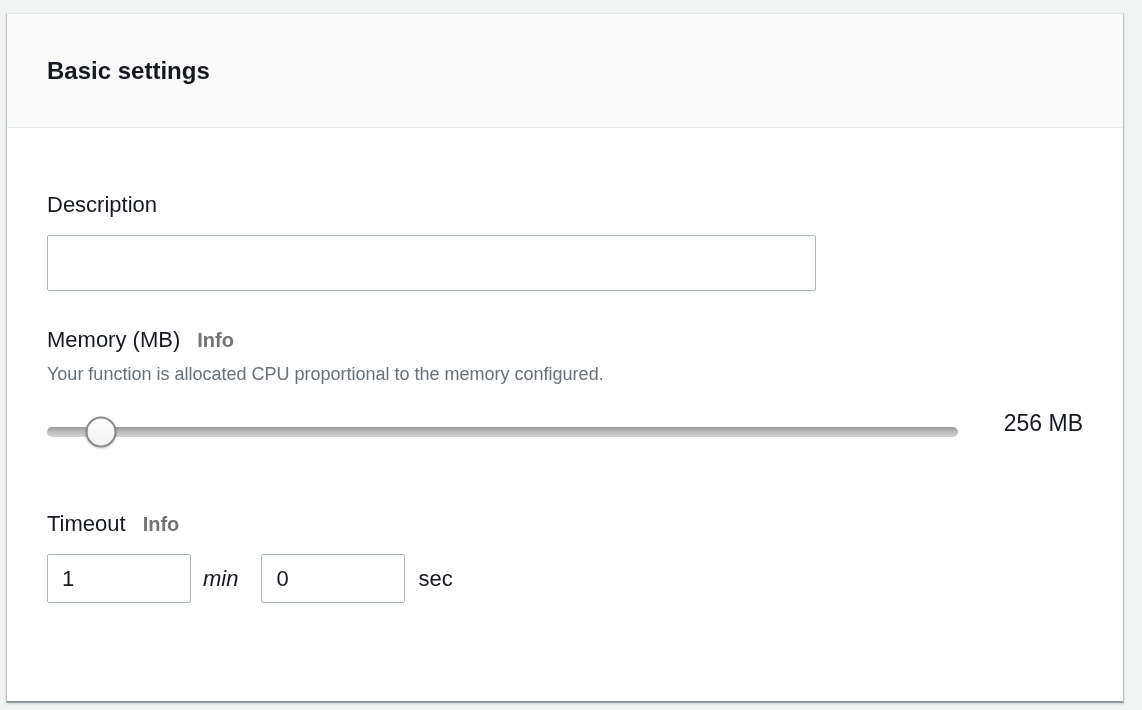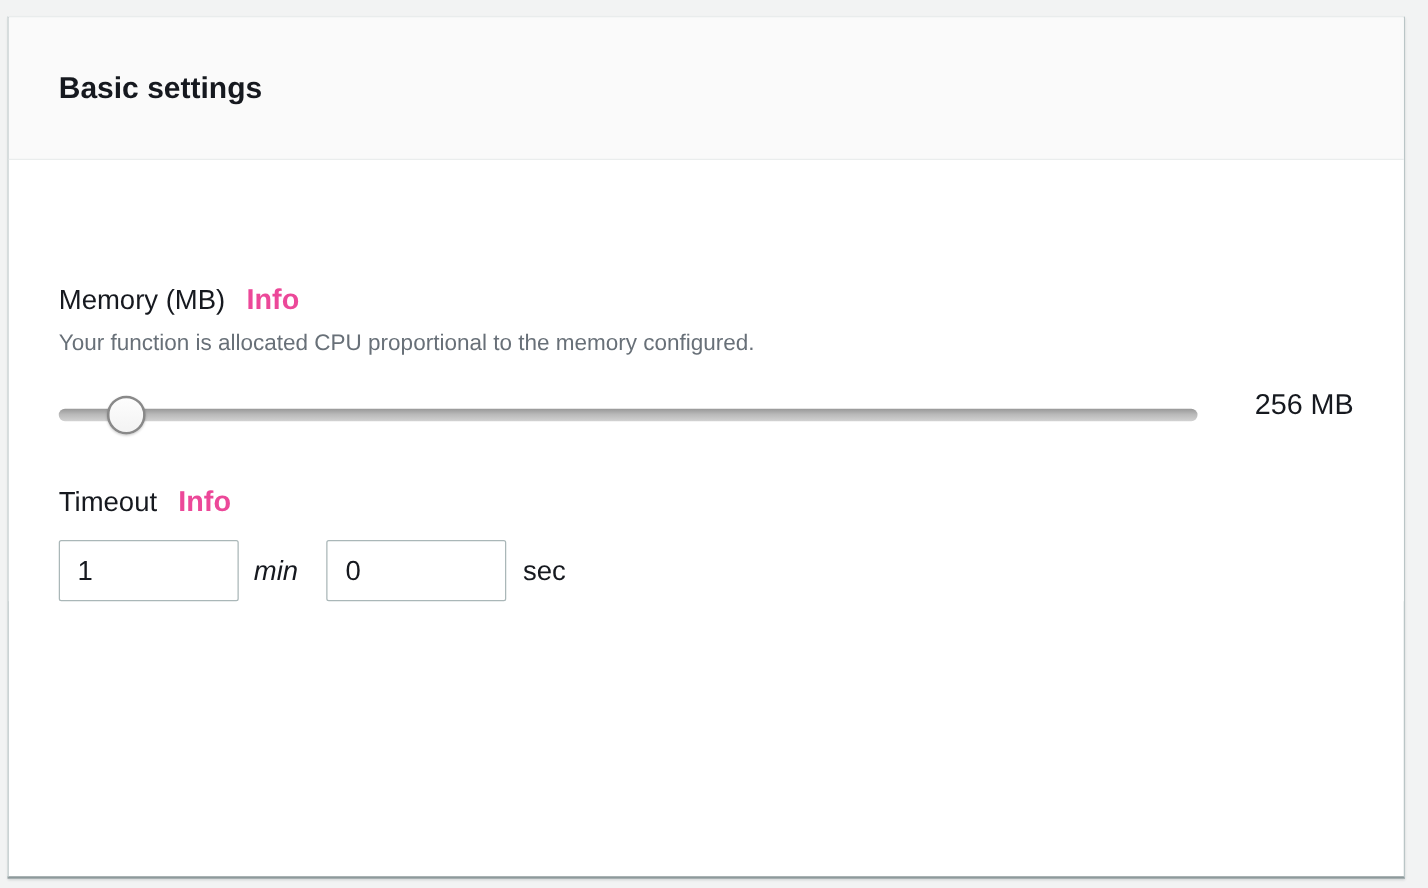--- a/index.html
+++ b/index.html
@@ -38,23 +38,23 @@
     font-size: 22px;
     color: #16191f;
     line-height: 28px;
   }
   .label-row {
     display: flex;
     align-items: baseline;
     gap: 17px;
   }
   .info-link {
-    font-size: 23px;
+    font-size: 20px;
     font-weight: 700;
-    color: #ec4899;
+    color: #737373;
     text-decoration: none;
     cursor: pointer;
     text-align: center;
   }
   .text-input {
     display: block;
     border: 1px solid #aab7b8;
     border-radius: 2px;
     background: #ffffff;
     font-family: "Liberation Sans", sans-serif;
@@ -99,21 +99,21 @@
     border: 2px solid #898989;
     box-shadow: 0 1px 2px rgba(0,0,0,0.2);
     cursor: grab;
   }
   .slider-value {
     margin-left: auto;
     font-size: 23px;
     color: #16191f;
     white-space: nowrap;
   }
-  .timeout-section { margin-top: 51px; }
+  .timeout-section { margin-top: 73px; }
   .timeout-inputs {
     margin-top: 16px;
     display: flex;
     align-items: center;
   }
   .timeout-input {
     width: 144px;
     height: 49px;
   }
   .unit-label {
@@ -128,20 +128,24 @@
 <body>
 
 <div class="card">
 
   <div class="card-header">
     <h1 class="card-title">Basic settings</h1>
   </div>
 
   <div class="card-body">
 
+    <div class="description-section">
+      <label class="field-label">Description</label>
+      <input type="text" class="text-input description-input" value="" style="">
+    </div>
 
     <div class="memory-section">
       <div class="label-row">
         <span class="field-label">Memory (MB)</span>
         <a class="info-link">Info</a>
       </div>
       <div class="helper-text">Your function is allocated CPU proportional to the memory configured.</div>
       <div class="slider-row">
         <div class="slider-track">
           <div class="slider-handle" style="left: 5.9%;"></div>

